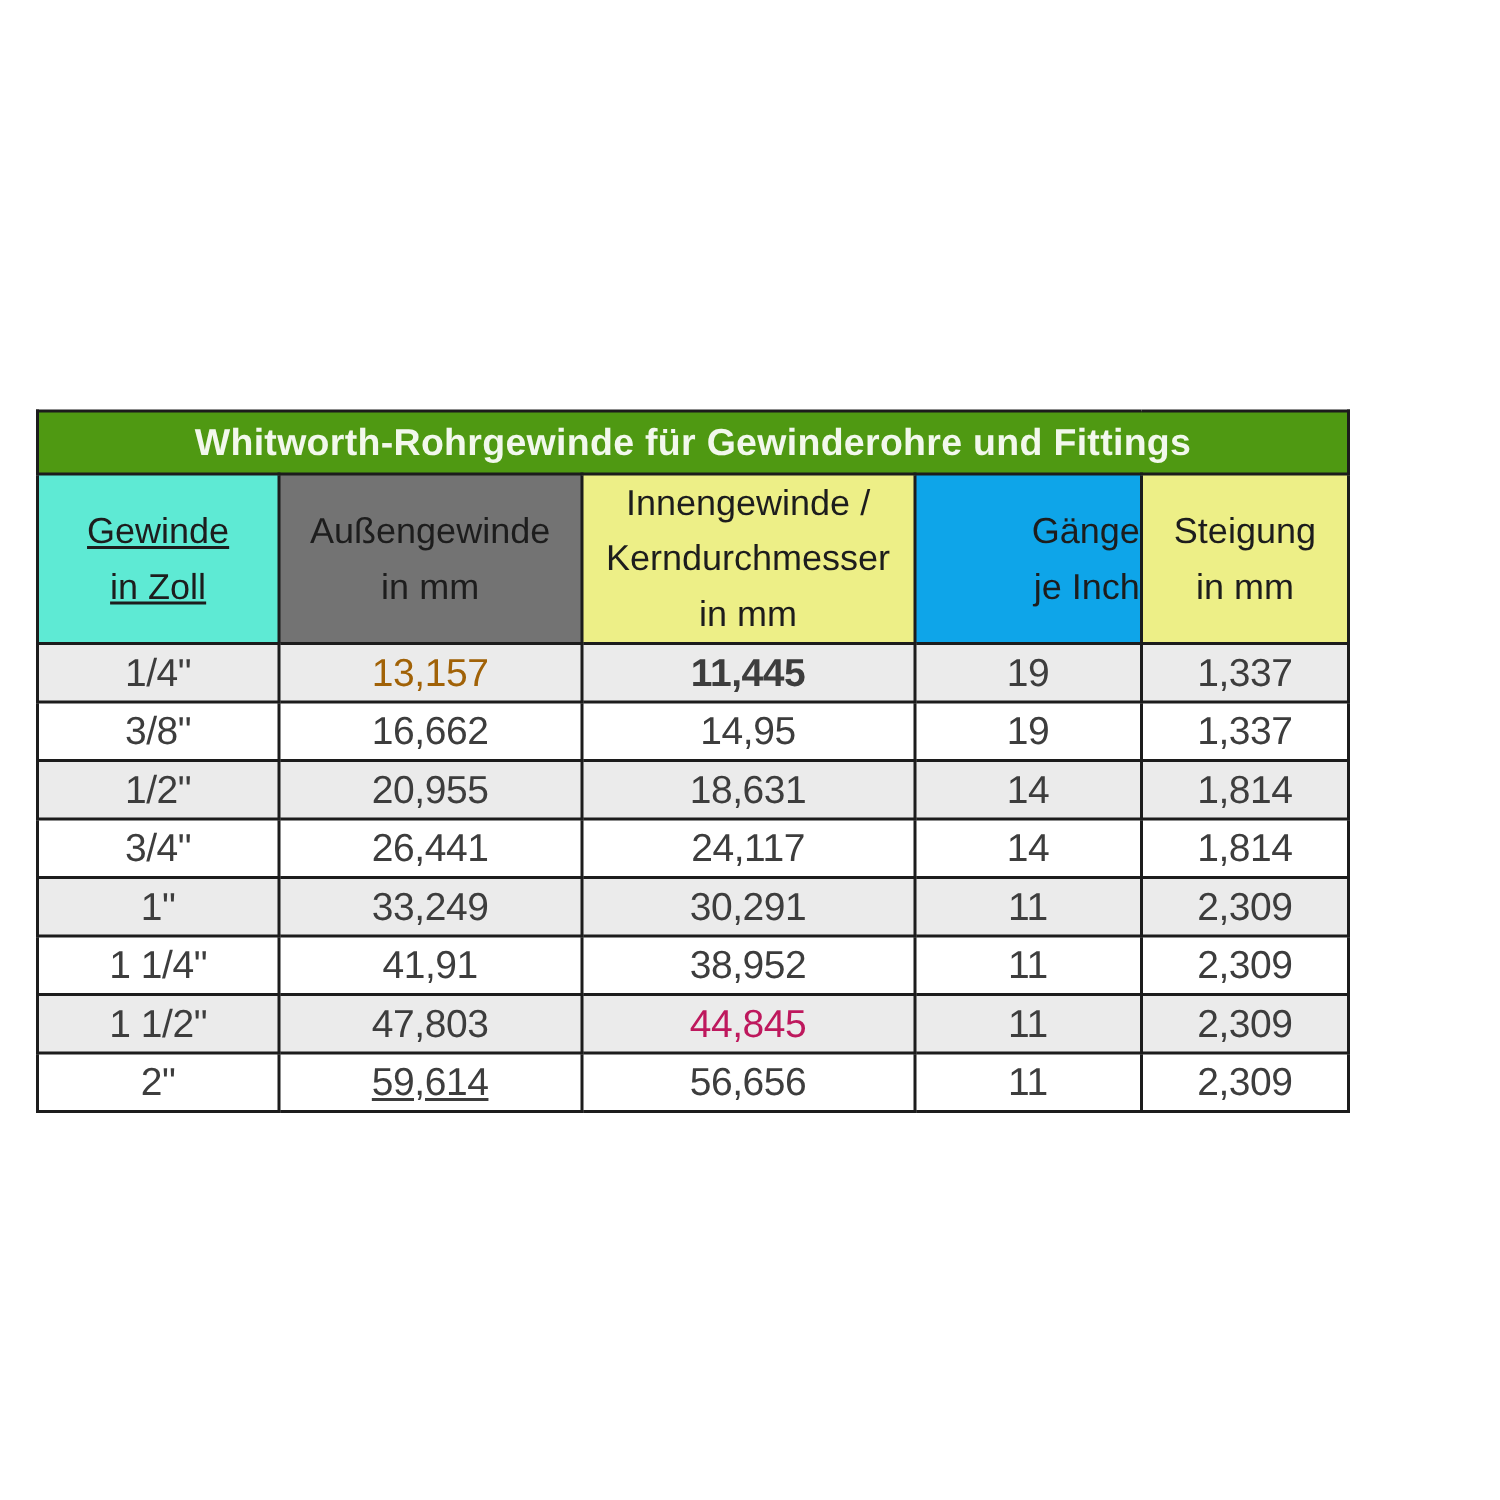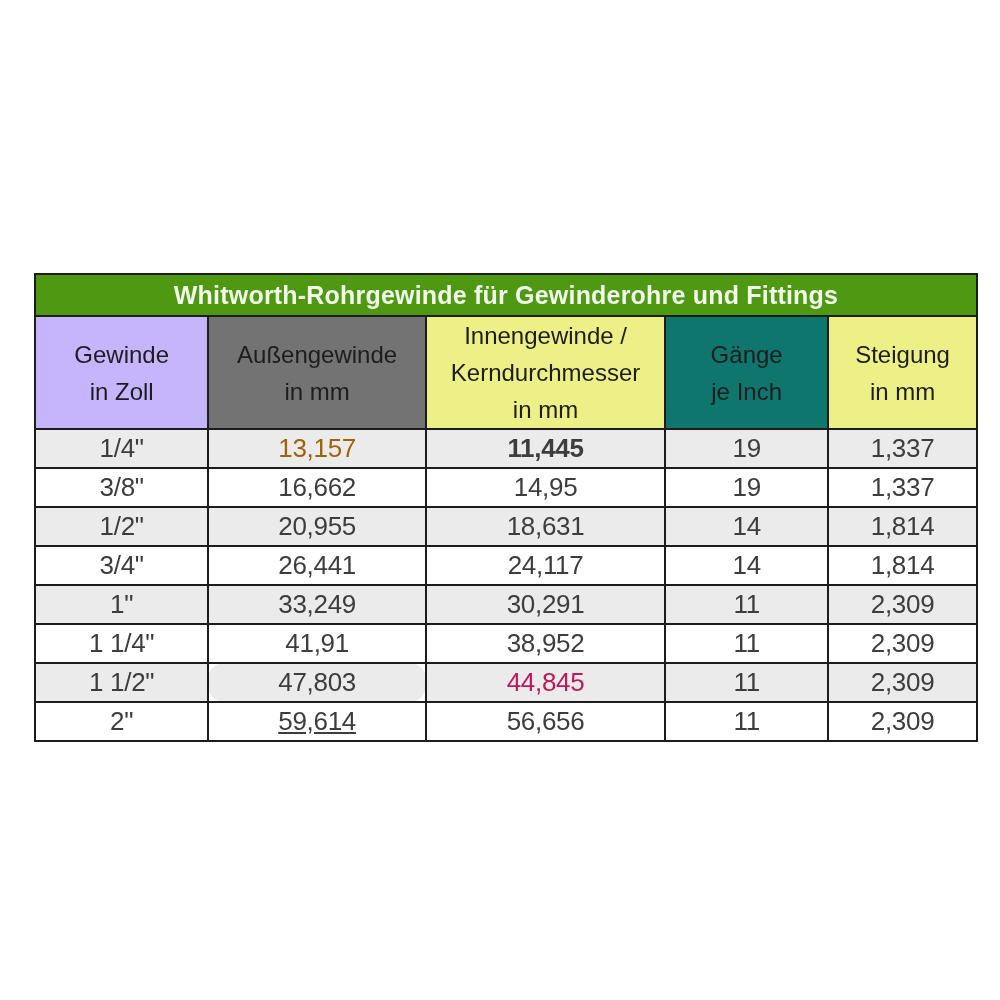--- a/index.html
+++ b/index.html
@@ -12,23 +12,23 @@
   }
   .page {
     position: relative;
     width: 1000px;
     height: 1000px;
     background: #ffffff;
     overflow: hidden;
   }
   .table-wrap {
     position: absolute;
-    left: 34px;
+    left: 24px;
     top: 273px;
-    width: 944px;
+    width: 876px;
   }
   table.thread-table {
     border-collapse: collapse;
     width: 100%;
     table-layout: fixed;
   }
   table.thread-table th,
   table.thread-table td {
     border: 2px solid #1c1c1c;
     text-align: center;
@@ -68,28 +68,28 @@
           <col style="width: 23.1%;">
           <col style="width: 25.4%;">
           <col style="width: 17.3%;">
           <col style="width: 15.8%;">
         </colgroup>
       <thead>
         <tr>
           <th class="title-bar" colspan="5" style="background: rgb(79, 153, 18); color: rgb(242, 248, 236); border-color: rgb(28, 28, 28);">Whitworth-Rohrgewinde für Gewinderohre und Fittings</th>
         </tr>
         <tr>
-            <th class="col-header" style="background: #c4b5fd; color: rgb(29, 29, 29); border-color: rgb(28, 28, 28);">Gewinde
+            <th class="col-header" style="background: #5eead4; color: rgb(29, 29, 29); border-color: rgb(28, 28, 28); text-decoration: underline;">Gewinde
 in Zoll</th>
             <th class="col-header" style="background: #737373; color: rgb(29, 29, 29); border-color: rgb(28, 28, 28);">Außengewinde
 in mm</th>
             <th class="col-header" style="background: rgb(237, 239, 135); color: rgb(29, 29, 29); border-color: rgb(28, 28, 28);">Innengewinde /
 Kerndurchmesser
 in mm</th>
-            <th class="col-header" style="background: #0f766e; color: rgb(29, 29, 29); border-color: rgb(28, 28, 28);">Gänge
+            <th class="col-header" style="background: #0ea5e9; color: rgb(29, 29, 29); border-color: rgb(28, 28, 28); text-align: right;">Gänge
 je Inch</th>
             <th class="col-header" style="background: rgb(237, 239, 135); color: rgb(29, 29, 29); border-color: rgb(28, 28, 28);">Steigung
 in mm</th>
           </tr>
       </thead>
       <tbody>
           <tr>
             <td class="data-cell" style="color: rgb(61, 61, 61); border-color: rgb(28, 28, 28);">1/4"</td>
             <td class="data-cell" style="color: #a16207; border-color: rgb(28, 28, 28);">13,157</td>
             <td class="data-cell" style="color: rgb(61, 61, 61); border-color: rgb(28, 28, 28); font-weight: bold;">11,445</td>
@@ -126,21 +126,21 @@
           </tr>
           <tr>
             <td class="data-cell" style="color: rgb(61, 61, 61); border-color: rgb(28, 28, 28);">1 1/4"</td>
             <td class="data-cell" style="color: rgb(61, 61, 61); border-color: rgb(28, 28, 28);">41,91</td>
             <td class="data-cell" style="color: rgb(61, 61, 61); border-color: rgb(28, 28, 28);">38,952</td>
             <td class="data-cell" style="color: rgb(61, 61, 61); border-color: rgb(28, 28, 28);">11</td>
             <td class="data-cell" style="color: rgb(61, 61, 61); border-color: rgb(28, 28, 28);">2,309</td>
           </tr>
           <tr>
             <td class="data-cell" style="color: rgb(61, 61, 61); border-color: rgb(28, 28, 28);">1 1/2"</td>
-            <td class="data-cell" style="color: rgb(61, 61, 61); border-color: rgb(28, 28, 28); border-radius: 16px;">47,803</td>
+            <td class="data-cell" style="color: rgb(61, 61, 61); border-color: rgb(28, 28, 28);">47,803</td>
             <td class="data-cell" style="color: #be185d; border-color: rgb(28, 28, 28);">44,845</td>
             <td class="data-cell" style="color: rgb(61, 61, 61); border-color: rgb(28, 28, 28);">11</td>
             <td class="data-cell" style="color: rgb(61, 61, 61); border-color: rgb(28, 28, 28);">2,309</td>
           </tr>
           <tr>
             <td class="data-cell" style="color: rgb(61, 61, 61); border-color: rgb(28, 28, 28);">2"</td>
             <td class="data-cell" style="color: rgb(61, 61, 61); border-color: rgb(28, 28, 28); text-decoration: underline;">59,614</td>
             <td class="data-cell" style="color: rgb(61, 61, 61); border-color: rgb(28, 28, 28);">56,656</td>
             <td class="data-cell" style="color: rgb(61, 61, 61); border-color: rgb(28, 28, 28);">11</td>
             <td class="data-cell" style="color: rgb(61, 61, 61); border-color: rgb(28, 28, 28);">2,309</td>

